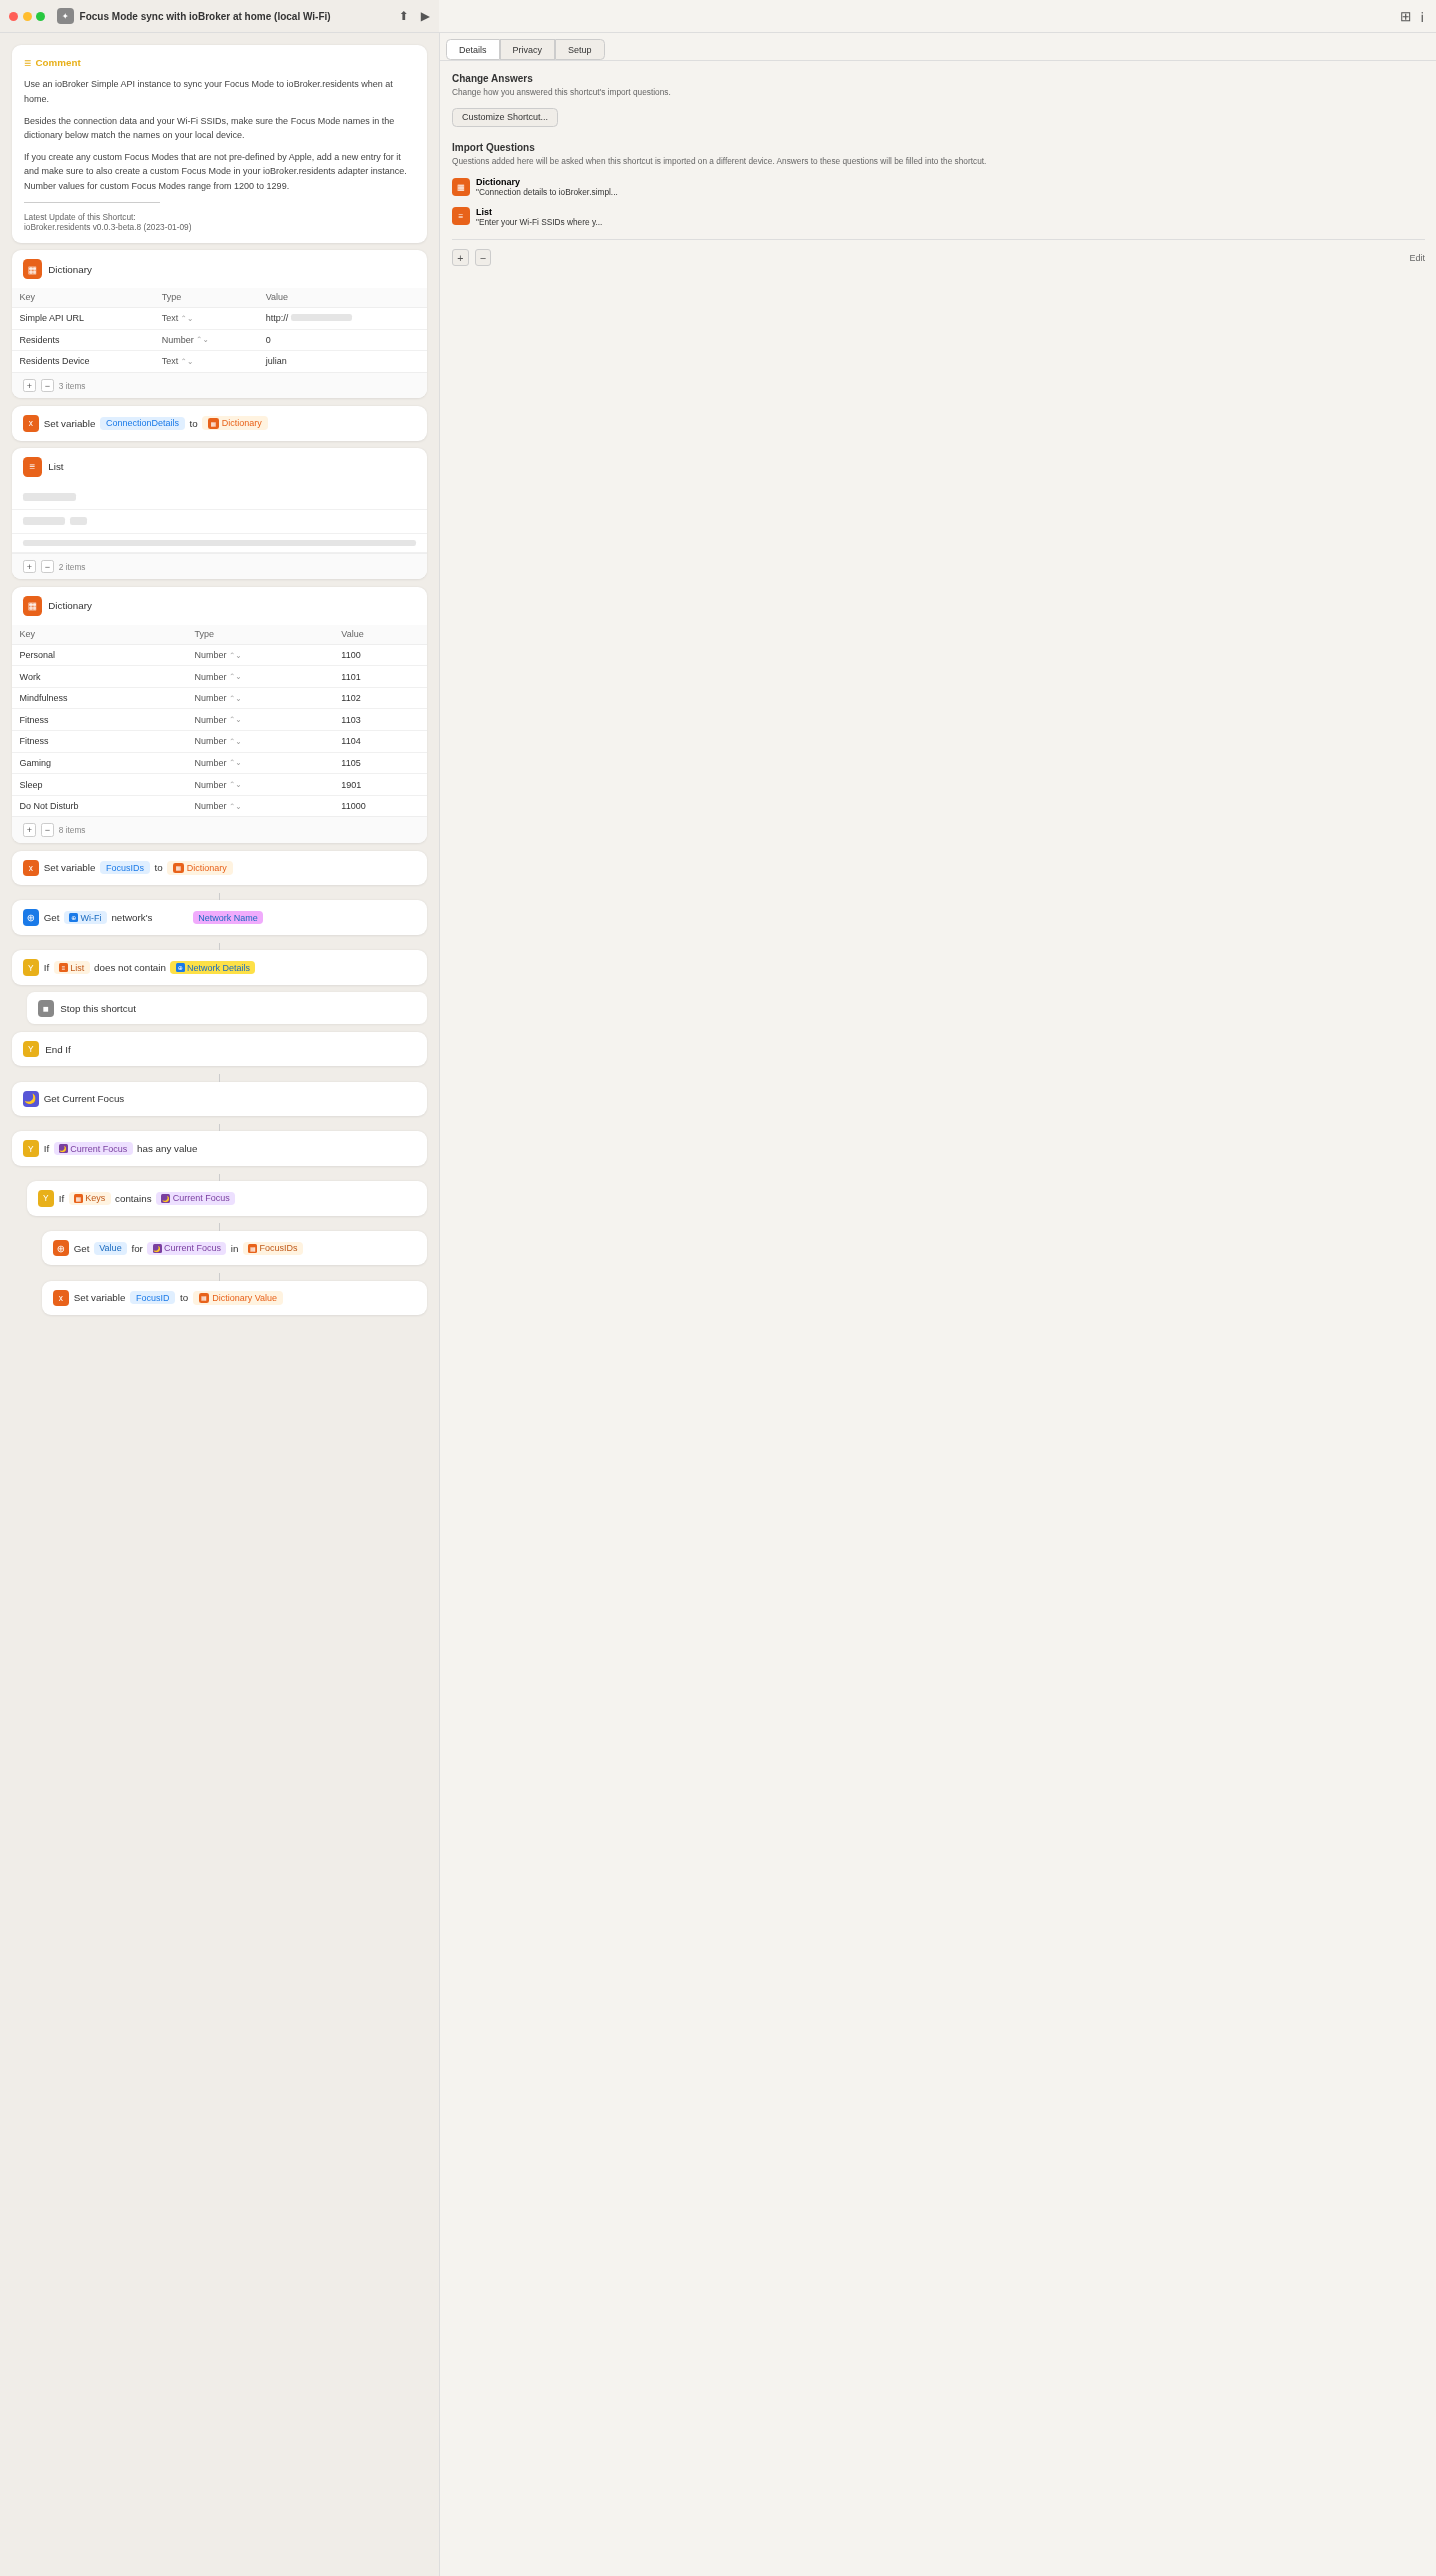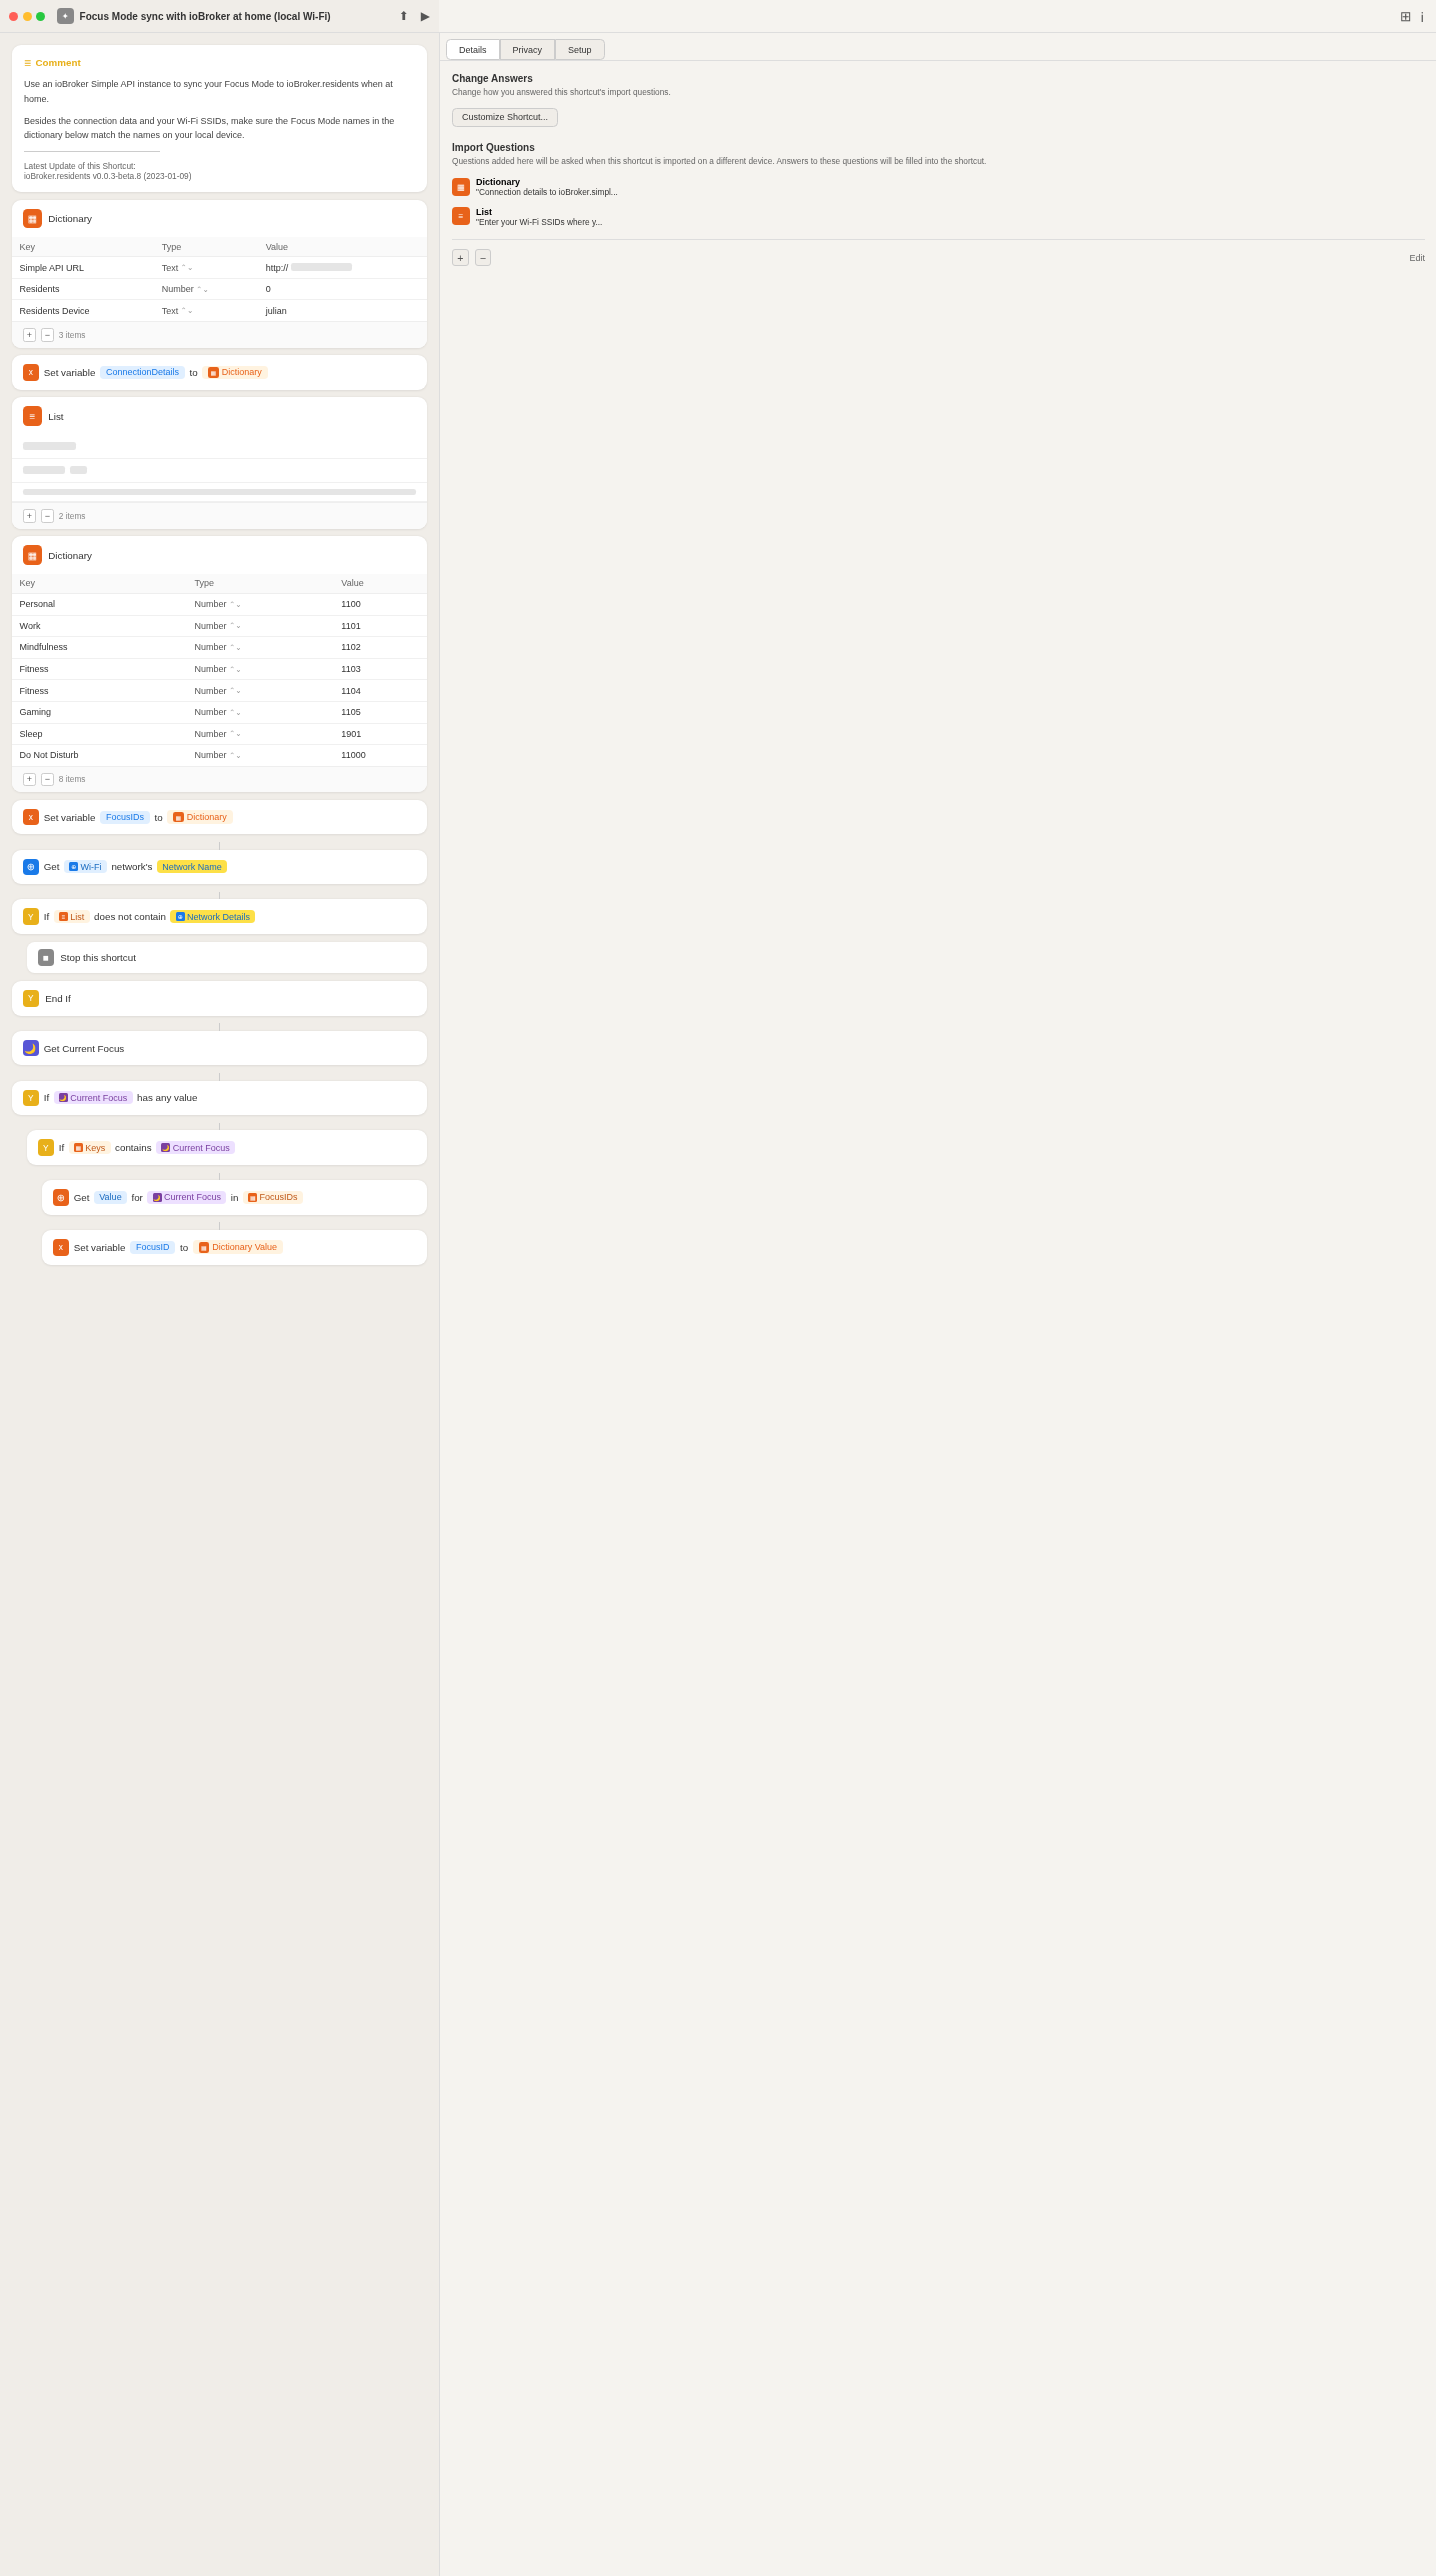--- a/index.html
+++ b/index.html
@@ -426,20 +426,21 @@
   <div class="left-panel">
 
     <div class="comment-block">
       <div class="comment-header">
         <span class="comment-icon">≡</span>
         <span class="comment-title">Comment</span>
       </div>
       <div class="comment-text">
         <p>Use an ioBroker Simple API instance to sync your Focus Mode to ioBroker.residents when at home.</p>
         <p>Besides the connection data and your Wi-Fi SSIDs, make sure the Focus Mode names in the dictionary below match the names on your local device.</p>
+        <p>If you create any custom Focus Modes that are not pre-defined by Apple, add a new entry for it and make sure to also create a custom Focus Mode in your ioBroker.residents adapter instance. Number values for custom Focus Modes range from 1200 to 1299.</p>
       </div>
       <hr class="comment-divider">
       <div class="comment-update" style="white-space:pre-line;">Latest Update of this Shortcut:
 ioBroker.residents v0.0.3-beta.8 (2023-01-09)</div>
     </div>
 
     <div class="block">
       <div class="block-header">
         <div class="block-icon orange">▦</div>
         <span class="block-title">Dictionary</span>
@@ -647,21 +648,21 @@
       </div>
 
     <div class="get-block">
       <div class="block-icon blue" style="width:16.6px;height:16.6px;border-radius:3.8px;font-size:9.8px;">⊕</div>
       <span class="action-text">Get</span>
       <span class="action-token" style="background:#e0efff;color:#1a6bc0;">
         <span class="action-token-icon ai-blue">⊕</span>
         <span>Wi-Fi</span>
       </span>
       <span class="action-text">network's</span>
-      <span class="action-token" style="background:#fde047;color:#1a6bc0;">
+      <span class="action-token" style="background:#f0abfc;color:#1a6bc0;margin-left:36px;">
         <span>Network Name</span>
       </span>
     </div>
 
     <div class="connector">
         <div class="connector-line"></div>
       </div>
 
     <div class="if-block">
       <div class="if-icon yellow-if">Y</div>

